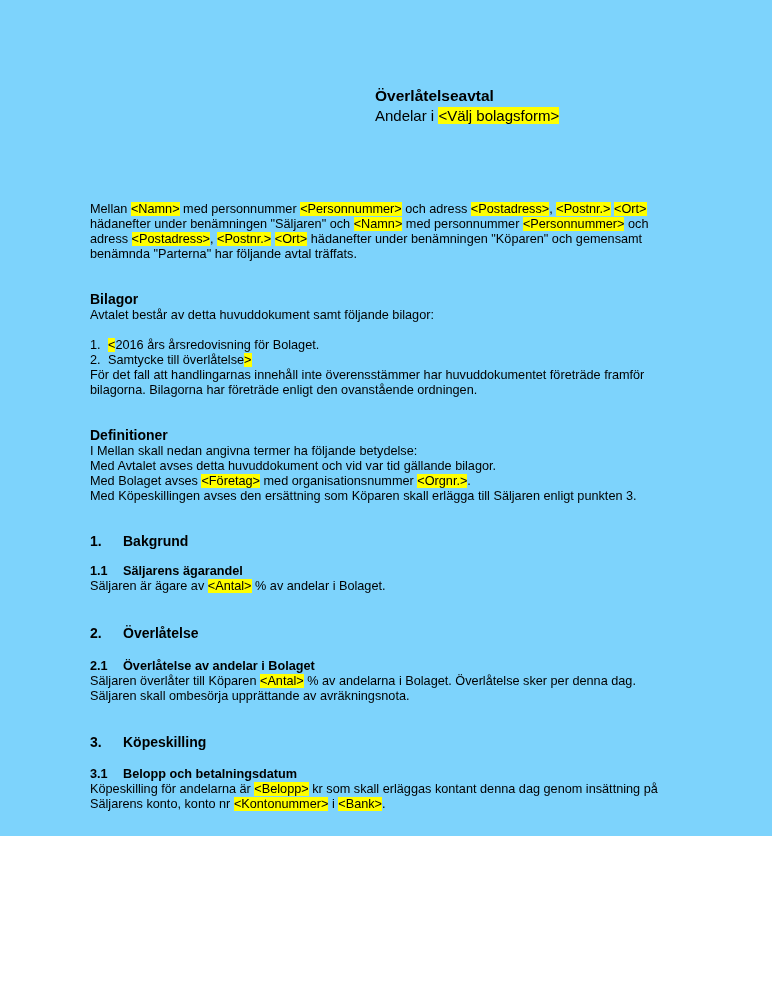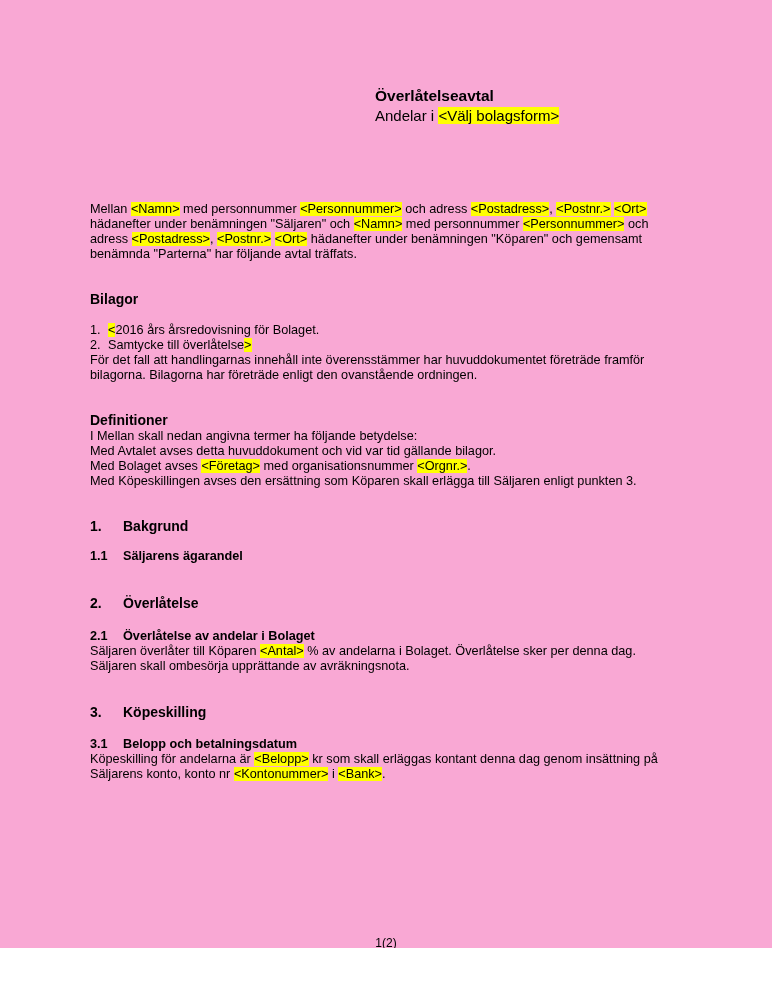--- a/index.html
+++ b/index.html
@@ -5,22 +5,22 @@
   html, body { margin: 0; padding: 0; }
   body {
     width: 772px; height: 1000px;
     background: #ffffff;
     color: #000000;
     font-family: "Liberation Sans", sans-serif;
     -webkit-text-size-adjust: none;
   }
   .page {
     position: relative;
-    width: 772px; height: 948px;
-    background: #f9a8d4;
+    width: 772px; height: 836px;
+    background: #7dd3fc;
     overflow: hidden;
   }
   .title-block {
     position: absolute;
     left: 375px; top: 86px;
   }
   .doc-title {
     font-size: 15.5px;
     font-weight: bold;
     line-height: 19px;
@@ -90,20 +90,21 @@
   <header class="title-block">
     <div class="doc-title">Överlåtelseavtal</div>
     <div class="doc-subtitle"><span>Andelar i </span><span class="hl">&lt;Välj bolagsform&gt;</span></div>
   </header>
 
   <main class="content">
 
     <p class="mt5"><span>Mellan </span><span class="hl">&lt;Namn&gt;</span><span> med personnummer </span><span class="hl">&lt;Personnummer&gt;</span><span> och adress </span><span class="hl">&lt;Postadress&gt;</span><span>, </span><span class="hl">&lt;Postnr.&gt;</span><span> </span><span class="hl">&lt;Ort&gt;</span><span> hädanefter under benämningen "Säljaren" och </span><span class="hl">&lt;Namn&gt;</span><span> med personnummer </span><span class="hl">&lt;Personnummer&gt;</span><span> och adress </span><span class="hl">&lt;Postadress&gt;</span><span>, </span><span class="hl">&lt;Postnr.&gt;</span><span> </span><span class="hl">&lt;Ort&gt;</span><span> hädanefter under benämningen "Köparen" och gemensamt benämnda "Parterna" har följande avtal träffats.</span></p>
 
     <div class="h-sec mt29">Bilagor</div>
+    <p class="mt5">Avtalet består av detta huvuddokument samt följande bilagor:</p>
 
     <div class="att-list mt15">
       <div class="att-item">
         <span class="att-num">1.</span>
         <span class="att-text"><span class="hl">&lt;</span><span>2016 års årsredovisning för Bolaget.</span></span>
       </div>
       <div class="att-item">
         <span class="att-num">2.</span>
         <span class="att-text"><span>Samtycke till överlåtelse</span><span class="hl">&gt;</span></span>
       </div>
@@ -118,20 +119,21 @@
     <p class="mt15"><span>Med </span><span class="b">Köpeskillingen</span><span> avses den ersättning som Köparen skall erlägga till Säljaren enligt punkten 3.</span></p>
 
     <div class="h-num mt29">
       <span class="num-col">1.</span>
       <span>Bakgrund</span>
     </div>
     <div class="h-sub mt14">
       <span class="num-col">1.1</span>
       <span>Säljarens ägarandel</span>
     </div>
+    <p class="mt3"><span>Säljaren är ägare av </span><span class="hl">&lt;Antal&gt;</span><span> % av andelar i Bolaget.</span></p>
 
     <div class="h-num mt31">
       <span class="num-col">2.</span>
       <span>Överlåtelse</span>
     </div>
     <div class="h-sub mt17">
       <span class="num-col">2.1</span>
       <span>Överlåtelse av andelar i Bolaget</span>
     </div>
     <p class="mt4"><span>Säljaren överlåter till Köparen </span><span class="hl">&lt;Antal&gt;</span><span> % av andelarna i Bolaget. Överlåtelse sker per denna dag. Säljaren skall ombesörja upprättande av avräkningsnota.</span></p>

